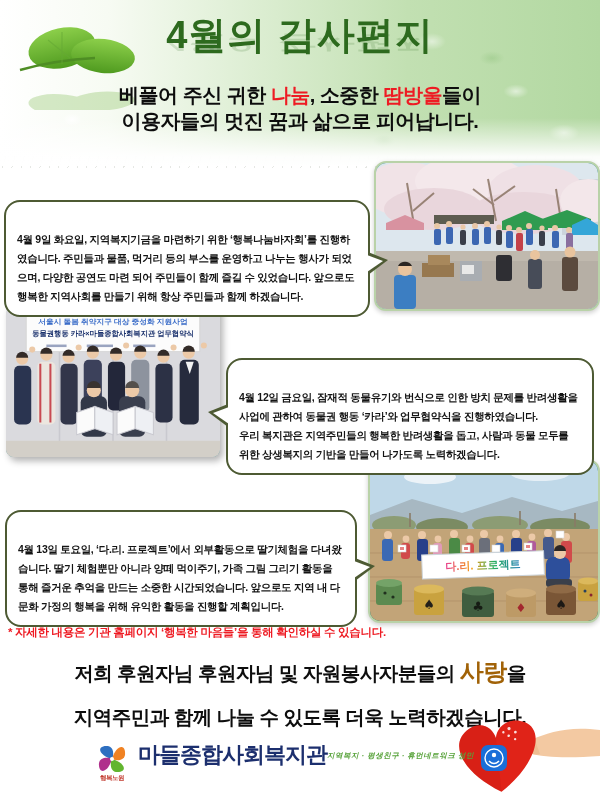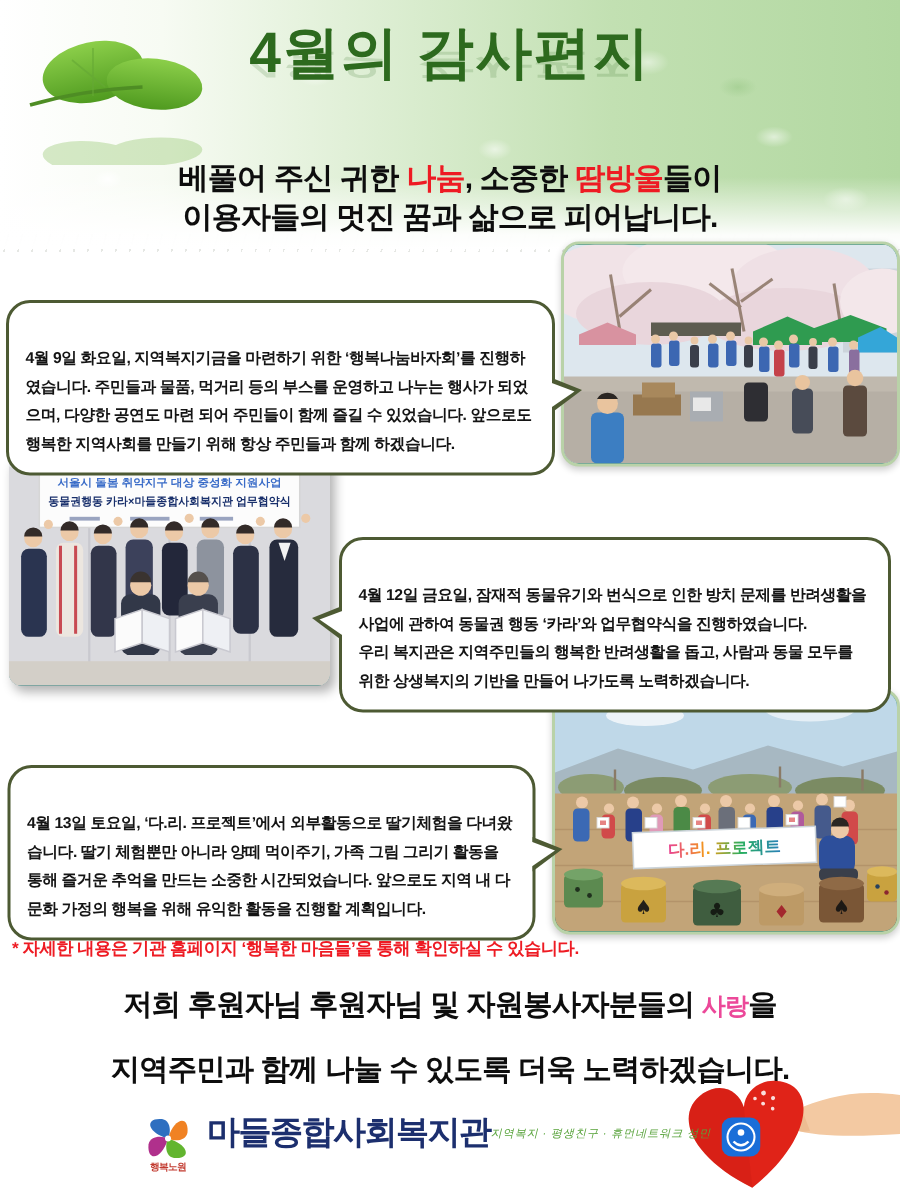--- a/index.html
+++ b/index.html
@@ -23,21 +23,21 @@
     background:linear-gradient(to bottom,rgba(255,255,255,0),rgba(255,255,255,.95) 80%,#fff);}
   .grass-strip{position:absolute;left:0;top:156px;width:600px;height:12px;opacity:.35;
     background:repeating-linear-gradient(105deg,transparent 0 5px,rgba(110,120,100,.5) 5px 6px,transparent 6px 9px);}
   .leaf-wrap{position:absolute;left:0;top:18px;width:140px;height:92px;z-index:3;}
   .page-title{position:absolute;left:0;top:10px;width:600px;text-align:center;z-index:2;
     font-size:38px;font-weight:bold;color:#2d6a1e;letter-spacing:1px;}
   .title-reflect{position:absolute;left:0;top:58px;width:600px;text-align:center;z-index:1;
     font-size:38px;font-weight:bold;color:#2d6a1e;letter-spacing:1px;
     transform:scaleY(-.55);transform-origin:top;opacity:.16;}
   .subtitle{position:absolute;left:0;top:82px;width:600px;text-align:center;z-index:3;
-    font-size:20px;font-weight:bold;color:#0d0d0d;line-height:26px;letter-spacing:-.5px;margin-top:24px;}
+    font-size:20px;font-weight:bold;color:#0d0d0d;line-height:26px;letter-spacing:-.5px;}
   .red{color:#ee1b23;}
 
   
   .bubble{position:absolute;background:#fff;border:2.5px solid #4d5a33;border-radius:16px;
     padding:9px 11px;font-size:10.5px;font-weight:bold;color:#141414;line-height:19px;
     letter-spacing:-.3px;white-space:pre-line;box-sizing:border-box;z-index:4;margin-top:24px;}
   .bubble::before,.bubble::after{content:"";position:absolute;width:0;height:0;}
   .tail-r::before{right:-20px;top:50px;border-top:8px solid transparent;
     border-bottom:15px solid transparent;border-left:20px solid #4d5a33;}
   .tail-r::after{right:-15px;top:53px;border-top:6px solid transparent;
@@ -60,30 +60,30 @@
   #photo3{left:368px;top:459px;width:228px;height:160px;border:2px solid #b9d2a8;
     box-shadow:0 2px 5px rgba(0,0,0,.2);}
   .photo svg{display:block;width:100%;height:100%;}
 
   
   .footnote{position:absolute;left:8px;top:625px;width:584px;
     font-size:11.5px;font-weight:bold;color:#ee1b23;letter-spacing:-.3px;}
   .closing{position:absolute;left:30px;top:656px;width:540px;text-align:center;
     font-size:19.5px;font-weight:bold;color:#0d0d0d;letter-spacing:-.5px;}
   .closing .l1{display:block;margin-bottom:16px;}
-  .closing .love{font-size:16px;color:#ec4899;font-family:Liberation Serif, serif;}
+  .closing .love{font-size:24px;color:#a16207;font-family:Liberation Serif, serif;}
 
   
   .footer{position:absolute;left:0;top:740px;width:600px;display:flex;
     justify-content:center;align-items:flex-start;gap:7px;z-index:4;}
   .pinwheel-col{display:flex;flex-direction:column;align-items:center;margin-top:4px;}
   .pinwheel-caption{font-size:6.5px;font-weight:bold;color:#c23a2f;margin-top:-2px;letter-spacing:-.5px;}
   .name-col{display:flex;flex-direction:row;align-items:center;}
   .org-name{font-size:22px;font-weight:bold;color:#1c2f6e;letter-spacing:-1px;}
-  .tagline{font-size:7.5px;font-weight:normal;color:#58a33b;margin-top:2px;letter-spacing:.5px;
+  .tagline{font-size:7.5px;font-weight:bold;color:#58a33b;margin-top:2px;letter-spacing:.5px;
     font-style:italic;}
   .badge{margin-top:4px;}
 
   .heart-wrap{position:absolute;left:438px;top:696px;width:162px;height:104px;z-index:3;}
 </style>
 </head>
 <body>
 
 <div class="page">
 

